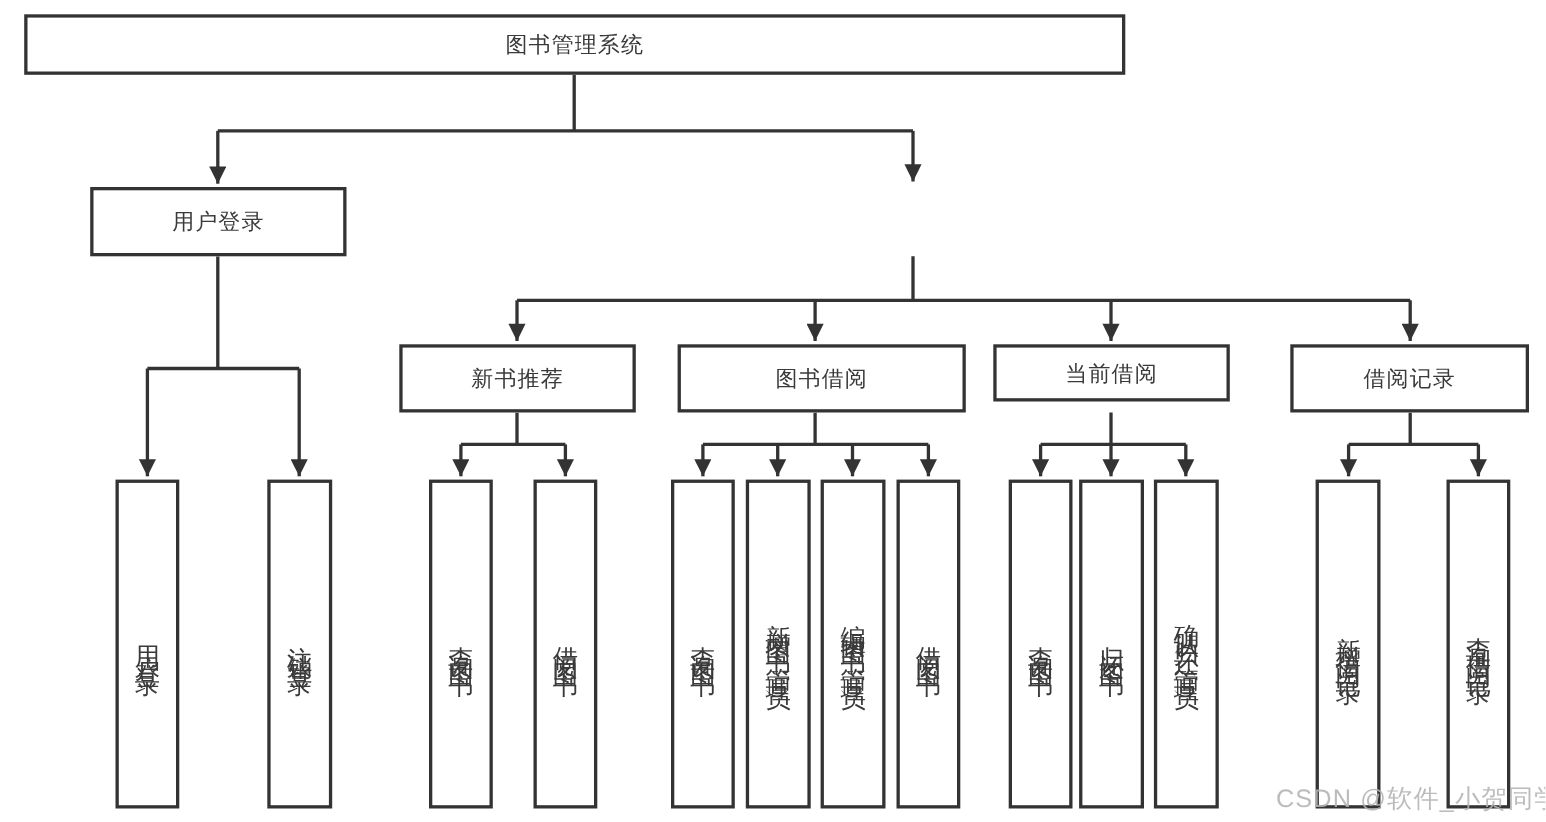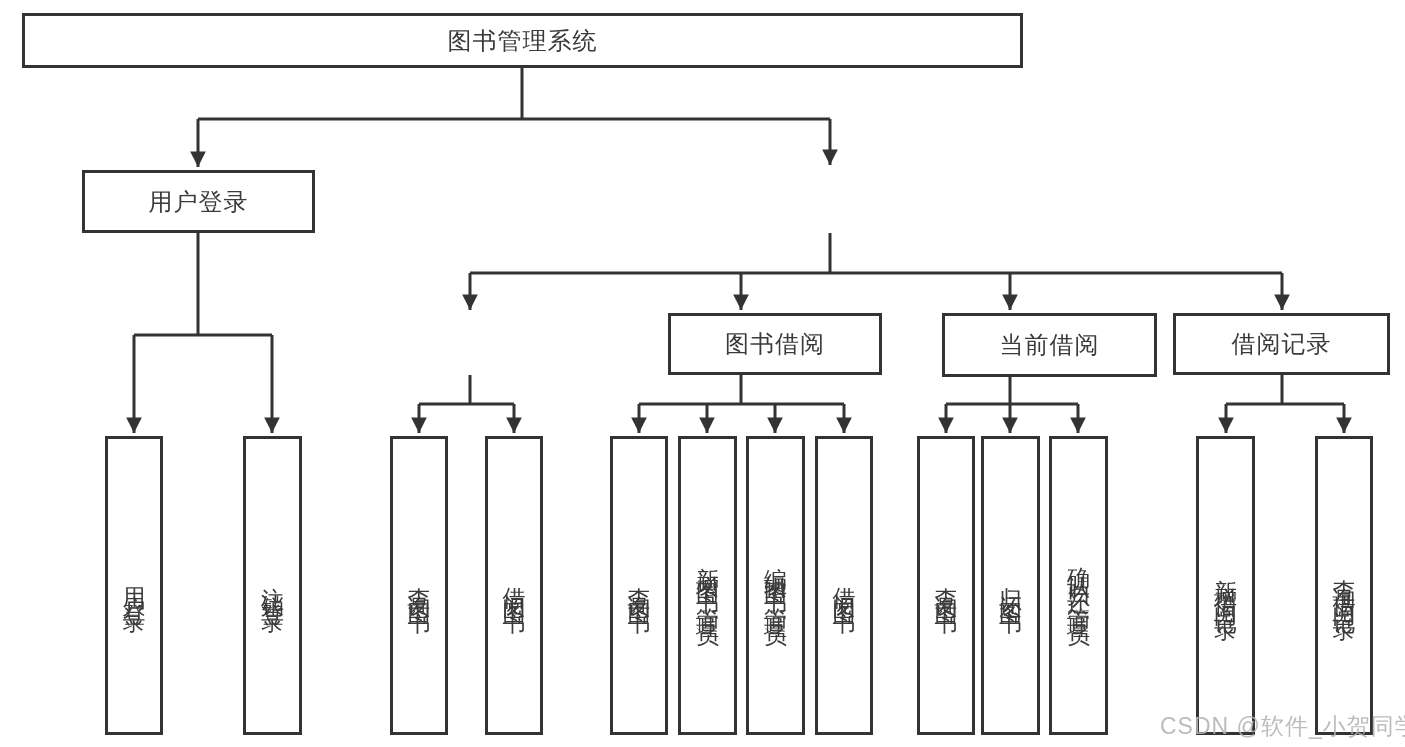--- a/index.html
+++ b/index.html
@@ -19,21 +19,21 @@
     box-sizing:border-box;
     background:#fff;
     border:3px solid #333;
     display:flex;
     align-items:center;
     justify-content:center;
     color:#3a3a3a;
     z-index:1;
   }
   .node.h{
-    font-size:24px;
+    font-size:20px;
     letter-spacing:1px;
     white-space:nowrap;
     font-family:Liberation Mono, monospace;
   }
   .node.v span{
     writing-mode:vertical-rl;
     letter-spacing:0.35em;
     font-size:23px;
     line-height:1;
   }
@@ -97,24 +97,27 @@
   </svg>
 
   <div class="node h" style="left:22px;top:13px;width:1001px;height:55px">
     <span>图书管理系统</span>
   </div>
 
   <div class="node h" style="left:82px;top:170px;width:233px;height:63px">
     <span>用户登录</span>
   </div>
 
-  <div class="node h" style="left:668px;top:313px;width:214px;height:62px">
+  <div class="node h" style="left:363px;top:313px;width:215px;height:62px">
+    <span>新书推荐</span>
+  </div>
+  <div class="node h" style="left:616px;top:313px;width:262px;height:62px">
     <span>图书借阅</span>
   </div>
-  <div class="node h" style="left:942px;top:313px;width:215px;height:64px">
+  <div class="node h" style="left:903px;top:313px;width:215px;height:52px">
     <span>当前借阅</span>
   </div>
   <div class="node h" style="left:1173px;top:313px;width:217px;height:62px">
     <span>借阅记录</span>
   </div>
 
   <div class="node v" style="left:105px;top:436px;width:58px;height:299px">
     <span>用户登录</span>
   </div>
   <div class="node v" style="left:243px;top:436px;width:59px;height:299px">

